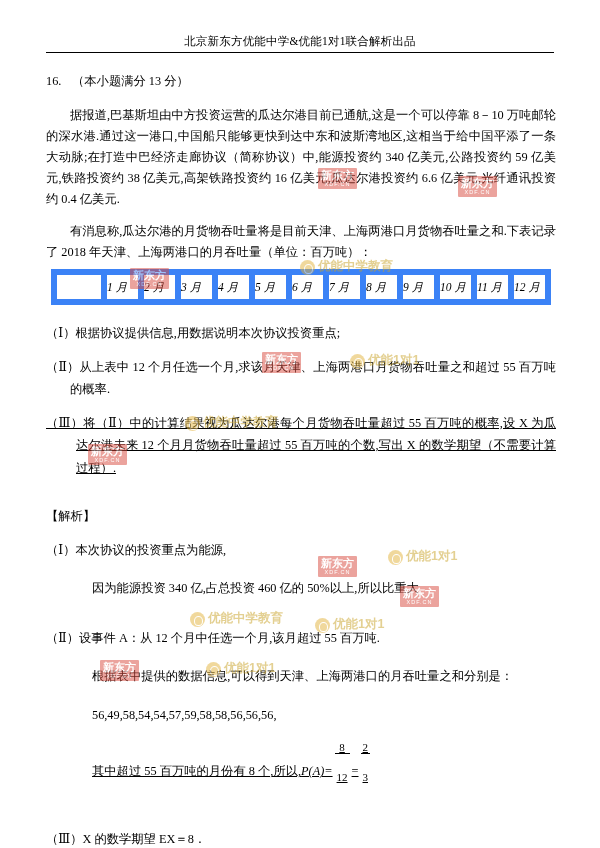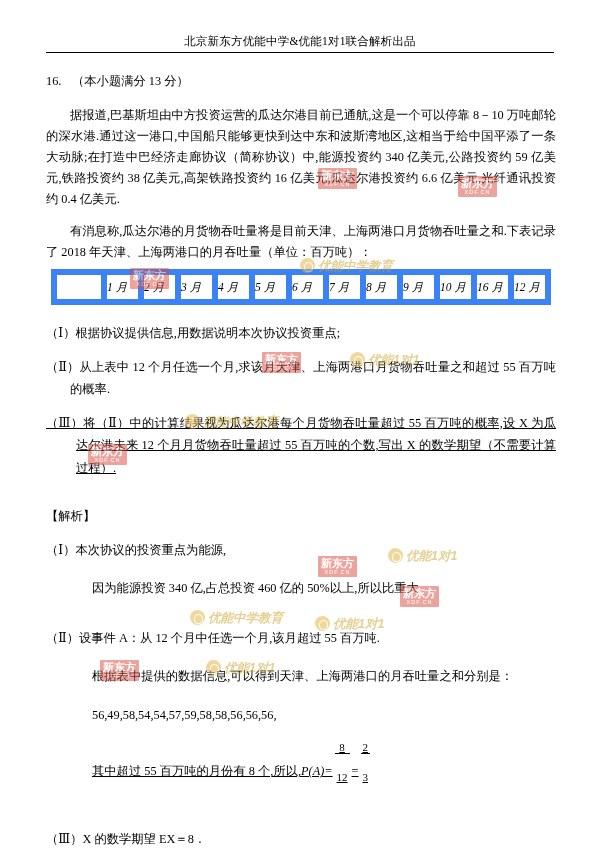--- a/index.html
+++ b/index.html
@@ -161,21 +161,21 @@
     border: 1.4px solid #fff;
     border-radius: 50% 50% 45% 45%;
   }
   .wm-gold {
     color: #c9a227;
     font-family: "Liberation Sans", sans-serif;
     font-weight: bold;
     font-size: 12.5px;
     white-space: nowrap;
   }
-  .wm-gold-row { display: flex; align-items: flex-start; gap: 3px; font-style: italic; }
+  .wm-gold-row { display: flex; align-items: flex-end; gap: 3px; }
 </style>
 </head>
 <body>
 
 <div class="page">
 
   <div class="header">北京新东方优能中学&amp;优能1对1联合解析出品</div>
   <div class="header-rule"></div>
 
   <div class="content">
@@ -199,21 +199,21 @@
         <th class="colhead">1 月</th>
         <th class="colhead">2 月</th>
         <th class="colhead">3 月</th>
         <th class="colhead">4 月</th>
         <th class="colhead">5 月</th>
         <th class="colhead">6 月</th>
         <th class="colhead">7 月</th>
         <th class="colhead">8 月</th>
         <th class="colhead">9 月</th>
         <th class="colhead">10 月</th>
-        <th class="colhead">16 月</th>
+        <th class="colhead">11 月</th>
         <th class="colhead">12 月</th>
       </tr>
     </tbody>
       </table>
 
     <div class="blockgap"></div>
 
     <p class="indent-hang">（Ⅰ）根据协议提供信息,用数据说明本次协议投资重点;</p>
 
     <div class="blockgap"></div>

